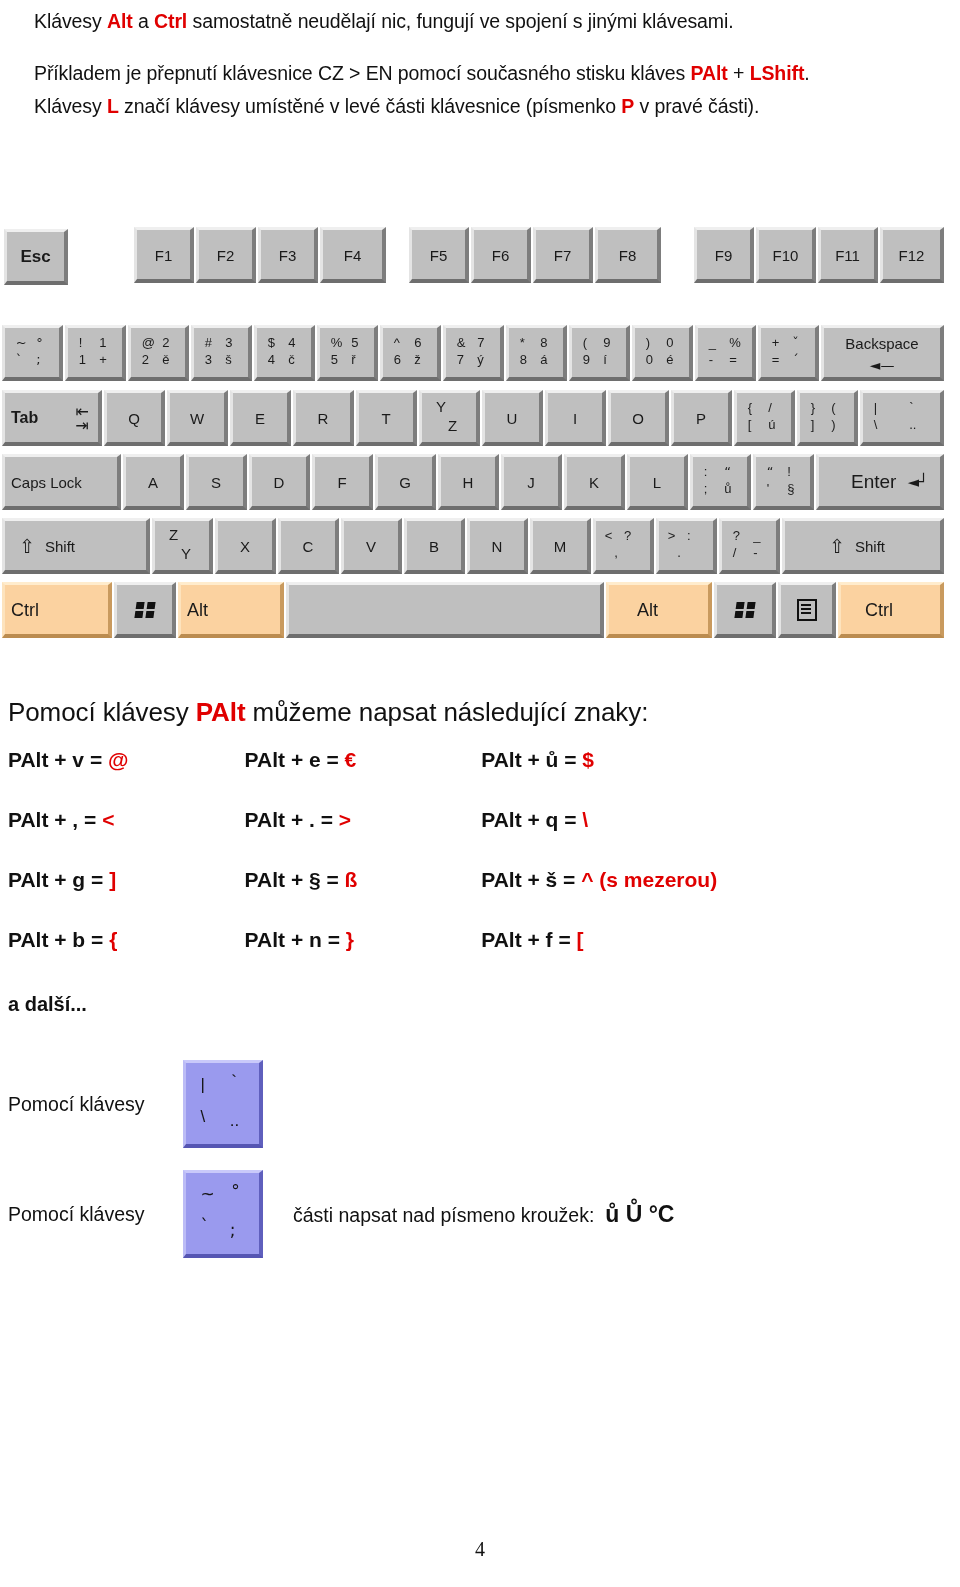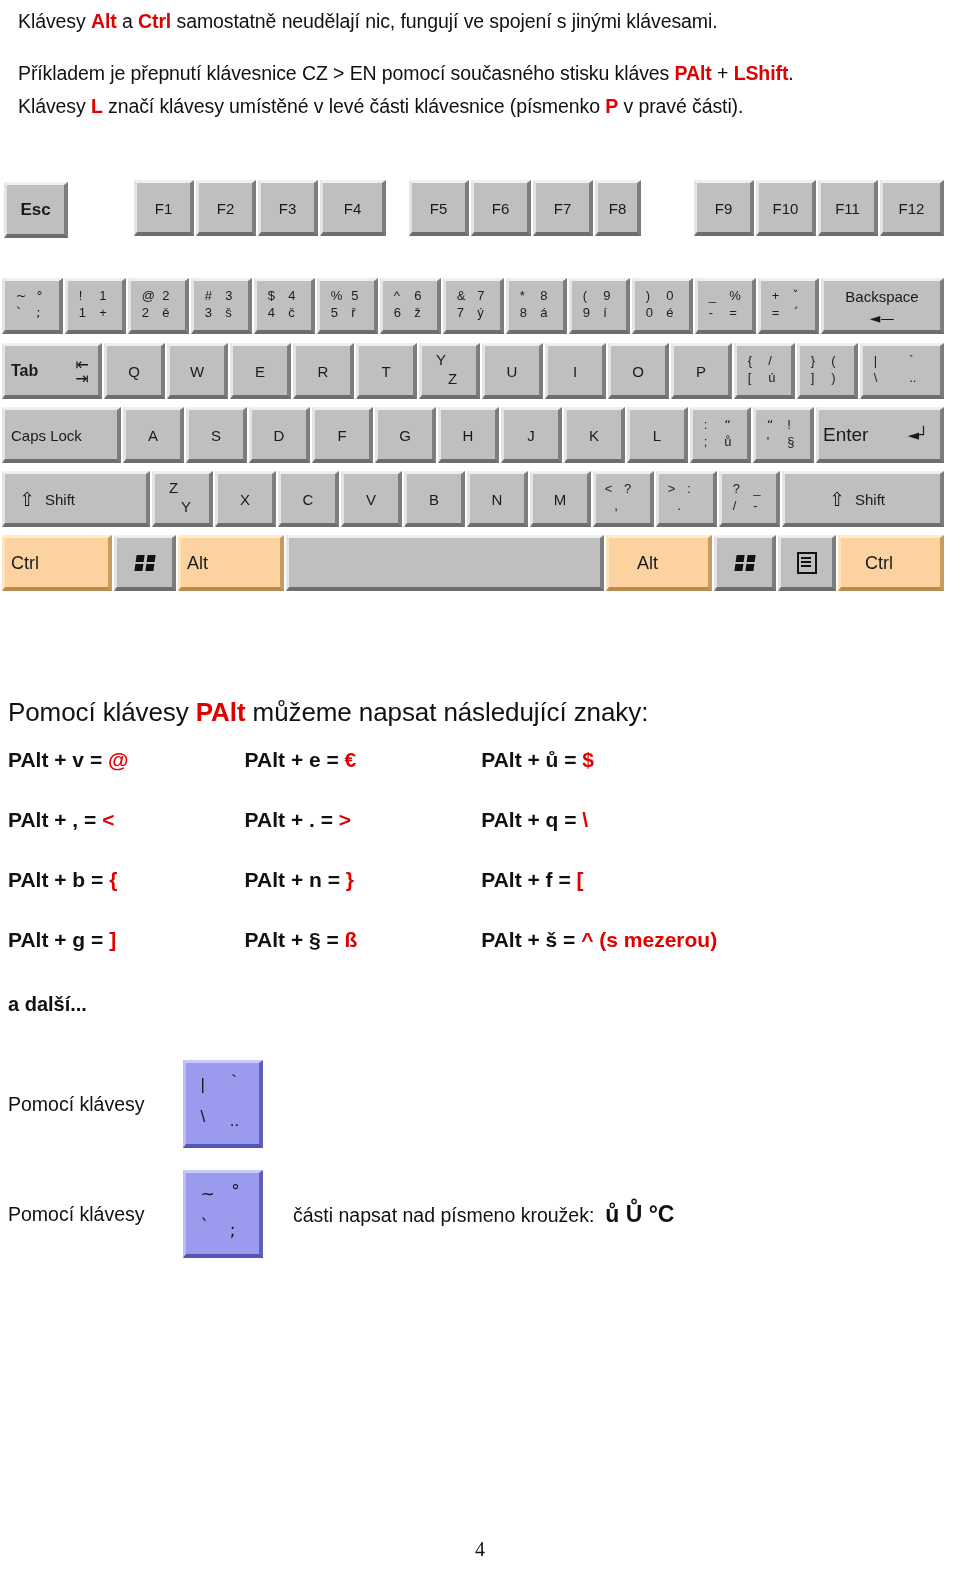--- a/index.html
+++ b/index.html
@@ -17,40 +17,41 @@
   }
 
   
   .intro {
     position: absolute;
     left: 18px;
     top: 6px;
     width: 920px;
   }
   .intro p {
-    margin: 0 0 3px 0;
+    margin: 0 0 3px 16px;
     font-size: 19.5px;
     line-height: 30px;
     letter-spacing: -0.1px;
   }
   .intro p.spaced { margin-top: 22px; }
   .red { color: #e00000; font-weight: bold; }
 
   
   .kb {
     position: absolute;
     left: 0px;
     top: 180px;
     width: 945px;
     height: 420px;
   }
   .krow {
     position: absolute;
     left: 0;
     width: 945px;
+    margin-top: 47px;
   }
   .key {
     position: absolute;
     box-sizing: border-box;
     background: #bfbfbf;
     border-top: 3px solid #efefef;
     border-left: 3px solid #e4e4e4;
     border-right: 4px solid #7d7d7d;
     border-bottom: 4px solid #6e6e6e;
     color: #1a1a1a;
@@ -245,21 +246,21 @@
 
     <div class="key" style="left:409px;top:0px;width:60px;height:56px">
         <span class="lbl">F5</span>
       </div>
     <div class="key" style="left:471px;top:0px;width:60px;height:56px">
         <span class="lbl">F6</span>
       </div>
     <div class="key" style="left:533px;top:0px;width:60px;height:56px">
         <span class="lbl">F7</span>
       </div>
-    <div class="key" style="left:595px;top:0px;width:46px;height:56px">
+    <div class="key" style="left:595px;top:0px;width:66px;height:56px">
         <span class="lbl">F8</span>
       </div>
 
     <div class="key" style="left:694px;top:0px;width:60px;height:56px">
         <span class="lbl">F9</span>
       </div>
     <div class="key" style="left:756px;top:0px;width:60px;height:56px">
         <span class="lbl">F10</span>
       </div>
     <div class="key" style="left:818px;top:0px;width:60px;height:56px">
@@ -486,21 +487,21 @@
       </div>
     <div class="key" style="left:753px;top:0;width:61px;height:56px">
         <span class="quad">
           <span class="tl glyph">“</span>
           <span class="tr">!</span>
           <span class="bl">'</span>
           <span class="br">§</span>
         </span>
       </div>
     <div class="key" style="left:816px;top:0;width:128px;height:56px">
-      <span style="position:absolute;left:4px;top:50%;transform:translateY(-50%);font-size:19px">Enter</span>
+      <span style="position:absolute;left:32px;top:50%;transform:translateY(-50%);font-size:19px">Enter</span>
       <span class="glyph" style="position:absolute;right:12px;top:50%;transform:translateY(-50%);font-size:15px">◄┘</span>
     </div>
   </div>
 
   <div class="krow" style="top:291px;height:60px">
     <div class="key" style="left:2px;top:0;width:148px;height:56px">
       <span class="glyph" style="position:absolute;left:14px;top:50%;transform:translateY(-50%);font-size:19px">⇧</span>
       <span style="position:absolute;left:40px;top:50%;transform:translateY(-50%);font-size:15px">Shift</span>
     </div>
     <div class="key" style="left:152px;top:0;width:61px;height:56px">
@@ -589,28 +590,28 @@
     <td class="c0"><span>PAlt + v = </span><span class="red">@</span></td>
     <td class="c1"><span>PAlt + e = </span><span class="red">€</span></td>
     <td class="c2"><span>PAlt + ů = </span><span class="red">$</span></td>
   </tr>
   <tr>
     <td class="c0"><span>PAlt + , = </span><span class="red">&lt;</span></td>
     <td class="c1"><span>PAlt + . = </span><span class="red">&gt;</span></td>
     <td class="c2"><span>PAlt + q = </span><span class="red">\</span></td>
   </tr>
   <tr>
+    <td class="c0"><span>PAlt + g = </span><span class="red">]</span></td>
+    <td class="c1"><span>PAlt + § = </span><span class="red">ß</span></td>
+    <td class="c2"><span>PAlt + š = </span><span class="red">^ (s mezerou)</span></td>
+  </tr>
+  <tr>
     <td class="c0"><span>PAlt + b = </span><span class="red">{</span></td>
     <td class="c1"><span>PAlt + n = </span><span class="red">}</span></td>
     <td class="c2"><span>PAlt + f = </span><span class="red">[</span></td>
-  </tr>
-  <tr>
-    <td class="c0"><span>PAlt + g = </span><span class="red">]</span></td>
-    <td class="c1"><span>PAlt + § = </span><span class="red">ß</span></td>
-    <td class="c2"><span>PAlt + š = </span><span class="red">^ (s mezerou)</span></td>
   </tr>
 </tbody>
   </table>
 
 <div class="further">a další...</div>
 
 <div class="callout" style="top:1060px">
   <span class="pre">Pomocí klávesy</span>
   <span class="bluekey">
     <span class="tl">|</span>

